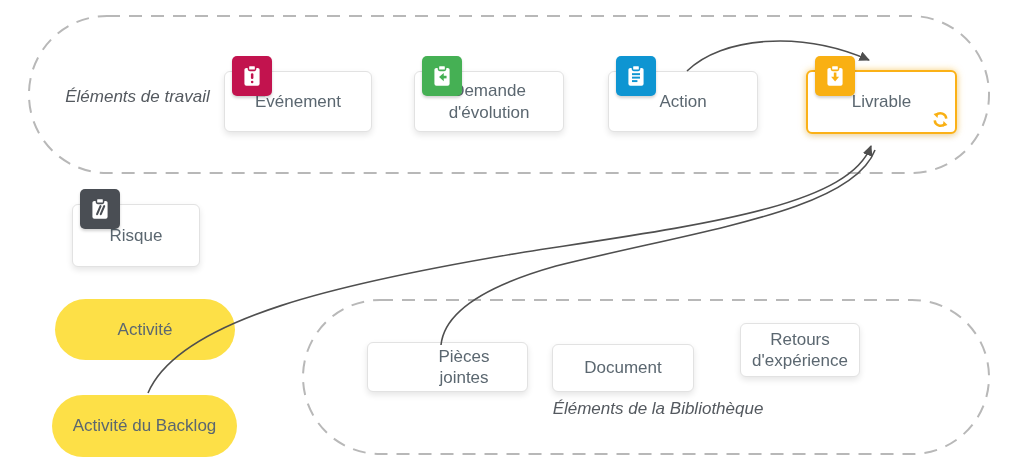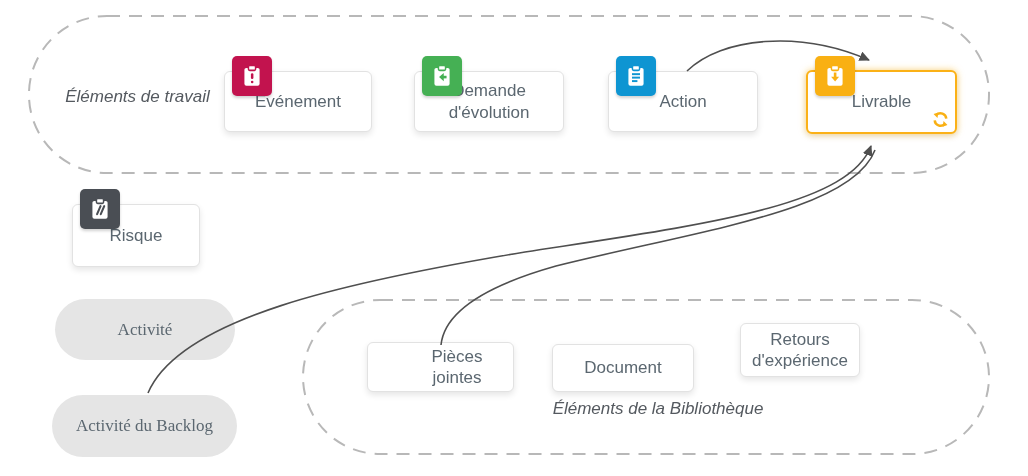--- a/index.html
+++ b/index.html
@@ -16,21 +16,21 @@
     box-shadow:0 3px 6px rgba(0,0,0,.10);
     display:flex;align-items:center;justify-content:center;
     color:#5b6770;font-size:17px;line-height:1.25;text-align:center;
     box-sizing:border-box;padding:2px 14px;
   }
   .node.highlighted{
     border:2px solid #fbb117;
     box-shadow:0 0 7px rgba(249,176,19,.55),0 3px 6px rgba(0,0,0,.08);
   }
   .node.pill{
-    background:#e5e5e5;border:none;border-radius:34px;box-shadow:none;z-index:1;font-family:Liberation Serif, serif;
+    background:#fde047;border:none;border-radius:34px;box-shadow:none;z-index:1;
   }
   .node-icon{
     position:absolute;top:-16px;left:7px;width:40px;height:40px;border-radius:5px;
     display:flex;align-items:center;justify-content:center;
     box-shadow:0 2px 3px rgba(0,0,0,.18);
   }
   .icon-evenement{background:#c2134e;color:#c2134e;}
   .icon-demande{background:#45b054;color:#45b054;}
   .icon-action{background:#0e95d2;color:#0e95d2;}
   .icon-livrable{background:#f9b013;color:#f9b013;}
@@ -41,21 +41,21 @@
     text-align:center;
   }
   
   #node-evenement{left:224px;top:71px;width:148px;height:61px;}
   #node-demande{left:414px;top:71px;width:150px;height:61px;}
   #node-action{left:608px;top:71px;width:150px;height:61px;text-align:center;}
   #node-livrable{left:806px;top:70px;width:151px;height:64px;}
   #node-risque{left:72px;top:204px;width:128px;height:63px;}
   #node-activite{left:55px;top:299px;width:180px;height:61px;}
   #node-backlog{left:52px;top:395px;width:185px;height:62px;}
-  #node-pieces{left:367px;top:342px;width:147px;height:50px;padding-left:47px;}
+  #node-pieces{left:367px;top:342px;width:161px;height:50px;padding-left:47px;}
   #node-document{left:552px;top:344px;width:142px;height:48px;}
   #node-retours{left:740px;top:323px;width:120px;height:54px;}
   #label-travail{left:50px;top:87px;width:175px;}
   #label-biblio{left:538px;top:399px;width:240px;}
 </style>
 </head>
 <body>
 
 <svg id="connector-layer" class="layer" viewBox="0 0 1028 476">
   <defs>

